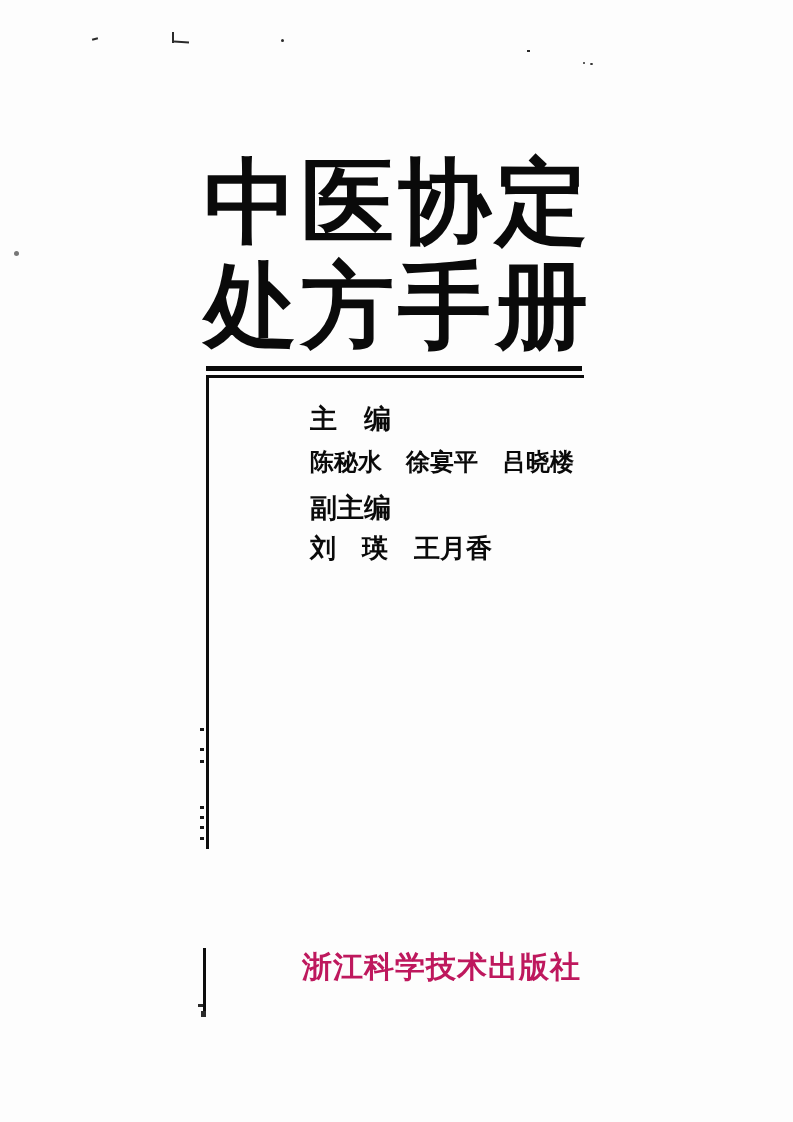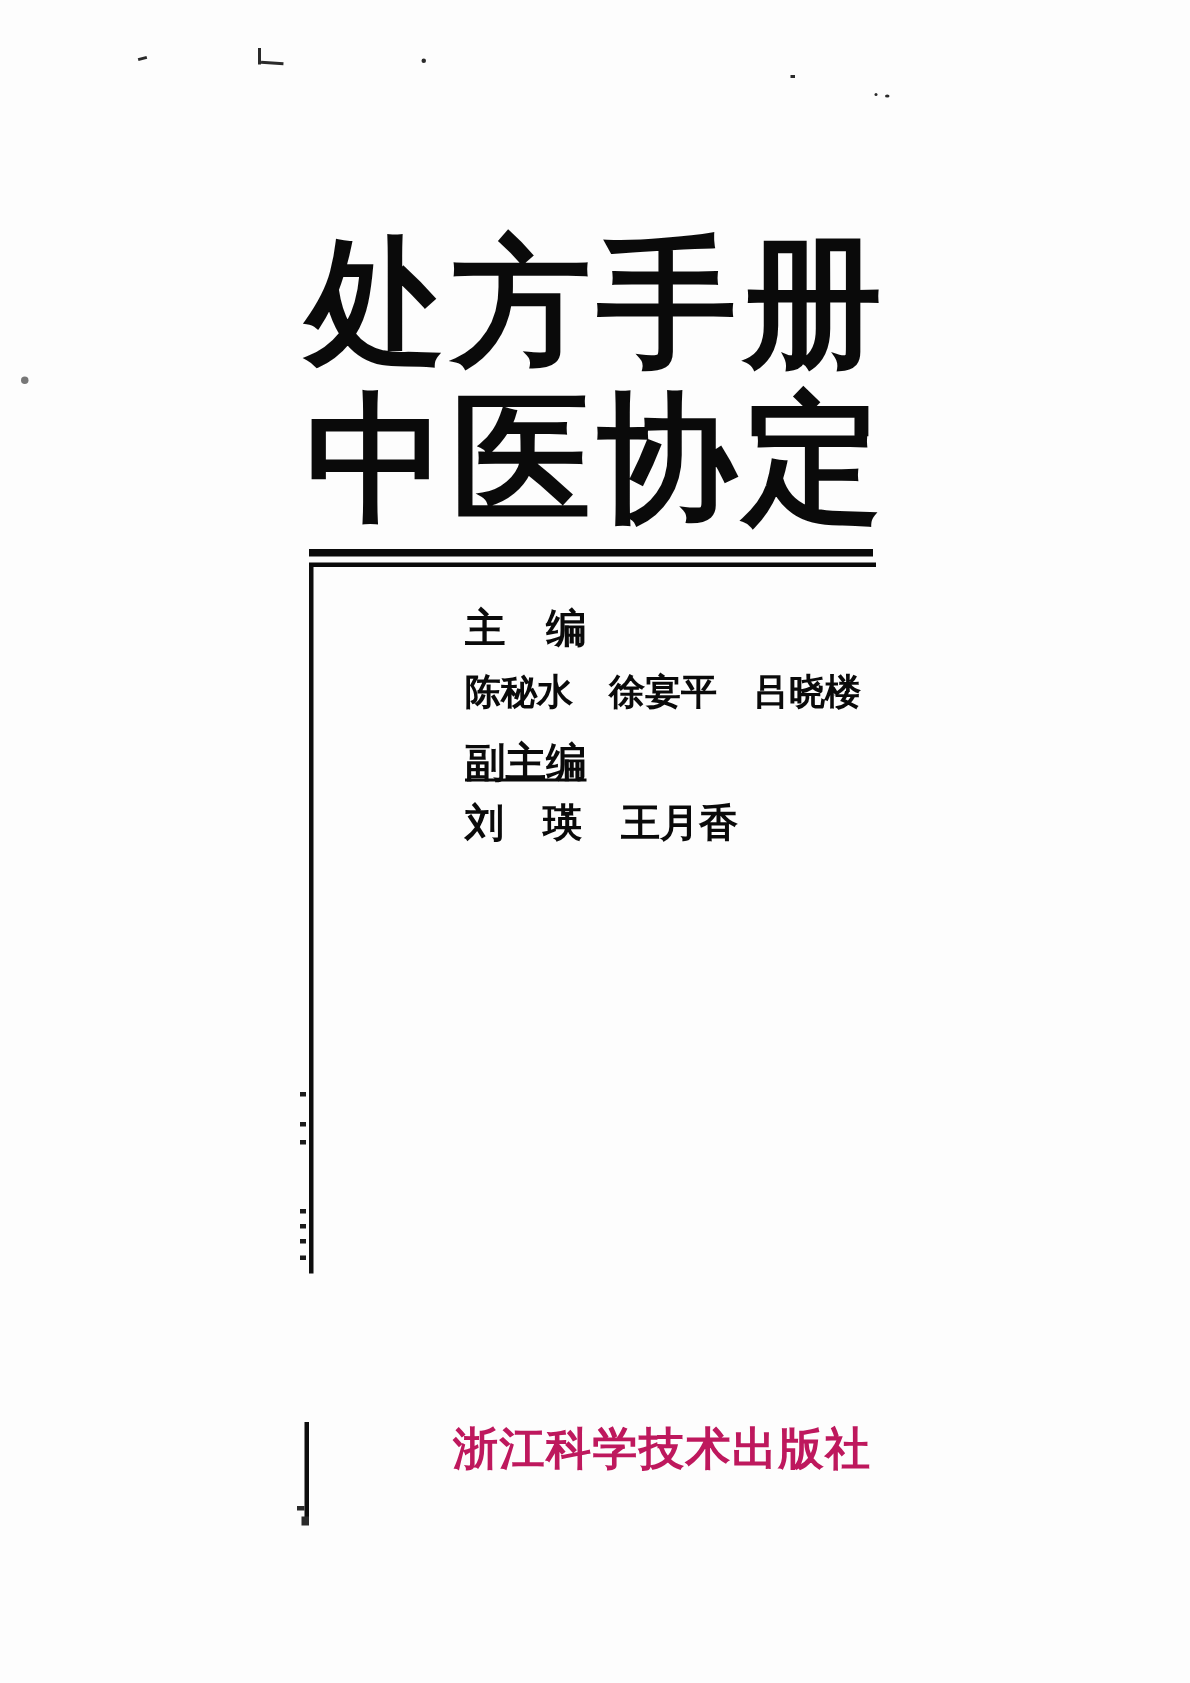--- a/index.html
+++ b/index.html
@@ -108,39 +108,39 @@
   <div class="speck" style="left:92px; top:38px; width:6px; height:2px; transform:rotate(-15deg);"></div>
   <div class="speck" style="left:172px; top:32px; width:2px; height:11px;"></div>
   <div class="speck" style="left:174px; top:41px; width:15px; height:2px; transform:rotate(4deg);"></div>
   <div class="speck round" style="left:281px; top:39px; width:3px; height:3px;"></div>
   <div class="speck" style="left:527px; top:50px; width:3px; height:2px;"></div>
   <div class="speck round" style="left:583px; top:62px; width:2px; height:2px;"></div>
   <div class="speck round" style="left:590px; top:63px; width:3px; height:2px;"></div>
   <div class="speck round" style="left:14px; top:251px; width:5px; height:5px; background:#777;"></div>
 
   <div class="title-block">
+    <div class="title-line">中医协定</div>
     <div class="title-line">处方手册</div>
-    <div class="title-line">中医协定</div>
   </div>
 
   <div class="rule-thick"></div>
   <div class="rule-thin"></div>
 
   <div class="frame-left-line"></div>
   <div class="frame-dash" style="left:200px; top:728px;"></div>
   <div class="frame-dash" style="left:200px; top:748px;"></div>
   <div class="frame-dash" style="left:200px; top:760px;"></div>
   <div class="frame-dash" style="left:200px; top:806px;"></div>
   <div class="frame-dash" style="left:200px; top:816px;"></div>
   <div class="frame-dash" style="left:200px; top:826px;"></div>
   <div class="frame-dash" style="left:200px; top:837px;"></div>
 
   <div class="credit-line credit-label" style="top:406px;">主　编</div>
   <div class="credit-line credit-names" style="top:450px;">陈秘水　徐宴平　吕晓楼</div>
-  <div class="credit-line credit-label" style="top:495px;text-decoration:underline;">副主编</div>
+  <div class="credit-line credit-label" style="top:495px;">副主编</div>
   <div class="credit-line credit-names-2" style="top:535px;">刘　瑛　王月香</div>
 
   <div class="bottom-tick-line"></div>
   <div class="speck" style="left:198px; top:1004px; width:5px; height:3px;"></div>
   <div class="speck" style="left:201px; top:1011px; width:5px; height:6px;"></div>
   <div class="publisher-line">浙江科学技术出版社</div>
 
 </div>
 
 </body></html>

